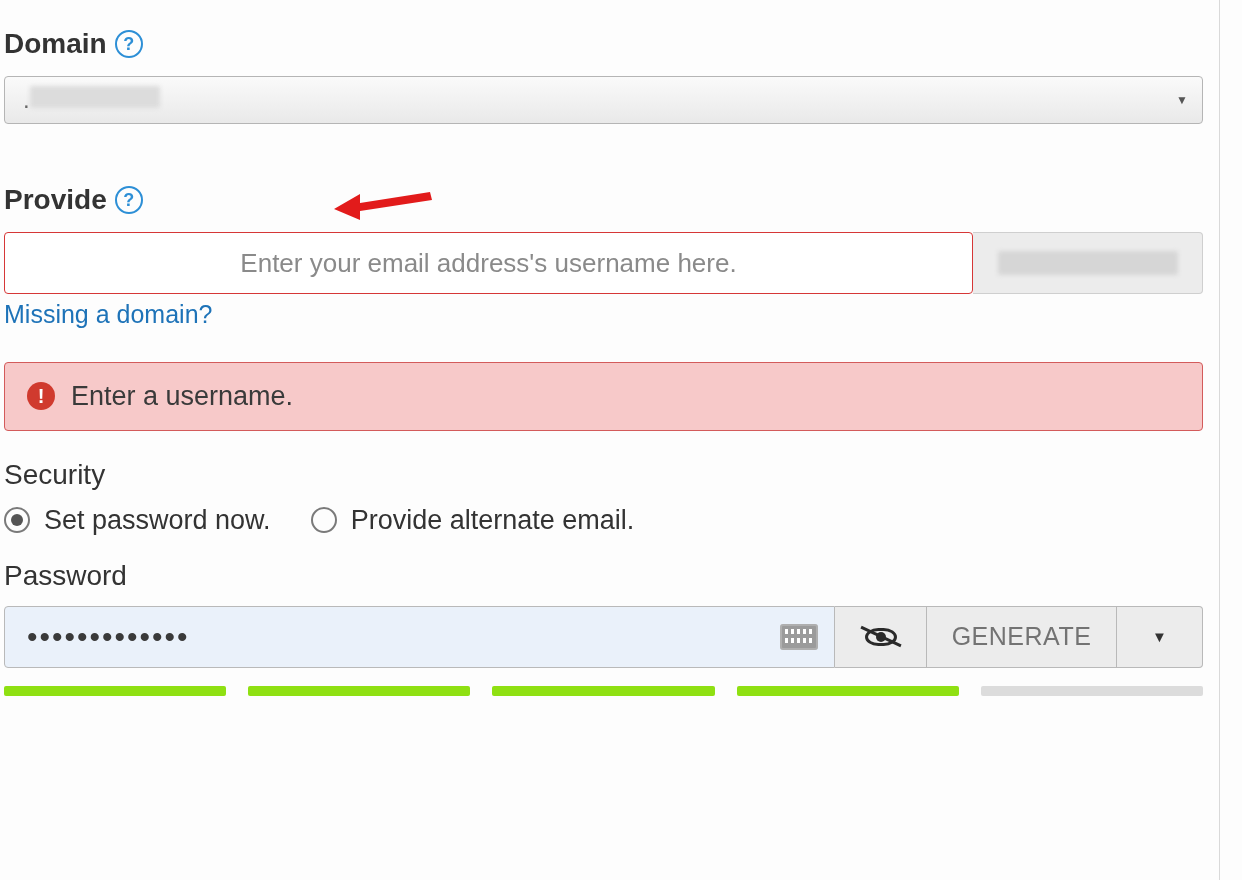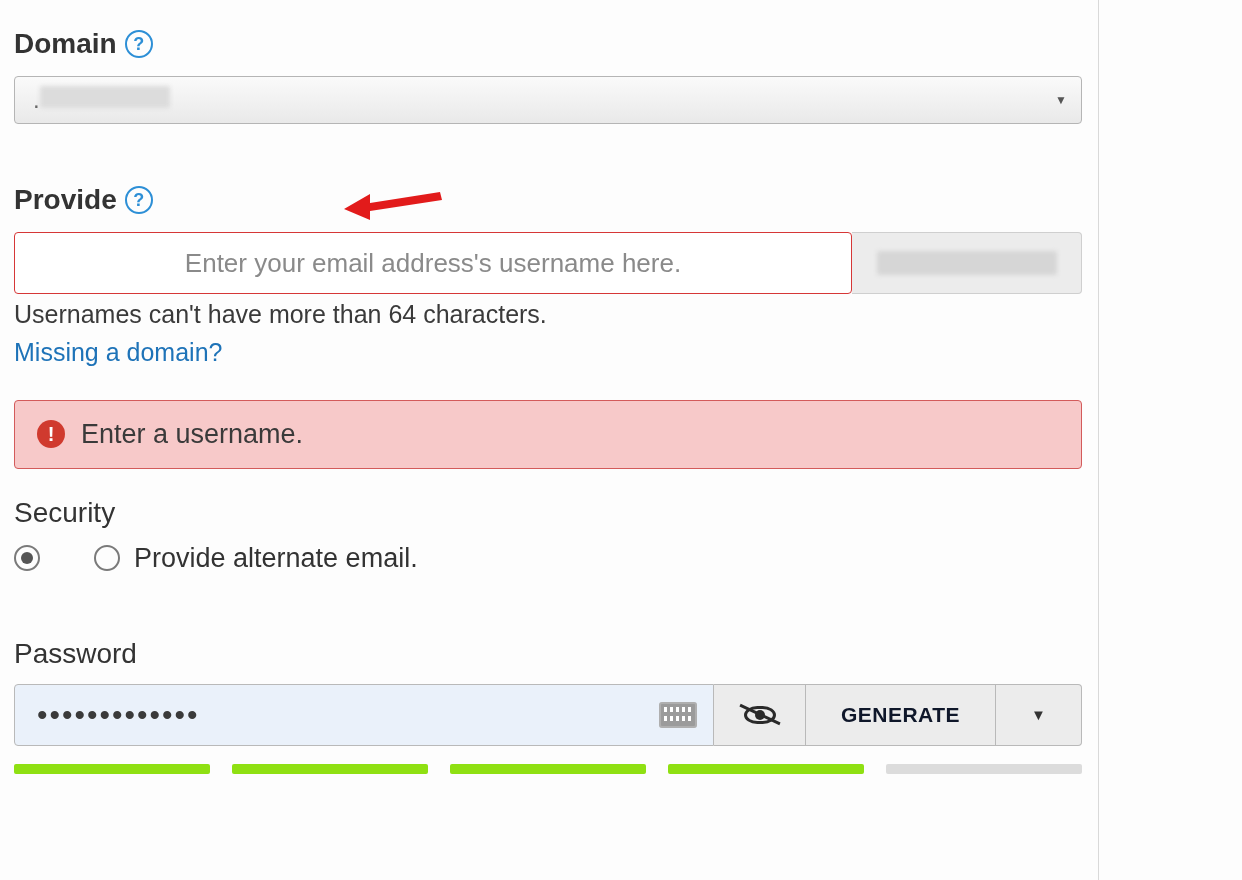--- a/index.html
+++ b/index.html
@@ -5,25 +5,25 @@
   html, body {
     margin: 0;
     padding: 0;
     background: #fdfdfd;
     font-family: "Segoe UI", "Helvetica Neue", Arial, sans-serif;
     color: #3a3a3a;
     font-size: 24px;
     font-weight: 400;
   }
   .page {
-    width: 1099px;
+    width: 1220px;
     border-right: 1px solid #d9d9d9;
     min-height: 880px;
     box-sizing: border-box;
-    padding-left: 14px;
+    padding-left: 4px;
     padding-right: 16px;
   }
 
   
   .section-label {
     font-size: 28px;
     color: #333;
     font-weight: 600;
     display: flex;
     align-items: center;
@@ -134,21 +134,21 @@
   .radio-row { margin-top: 14px; display:flex; gap: 40px; align-items:center; font-size: 27px; color:#333; }
   .radio-item { display:flex; align-items:center; cursor:pointer; }
   .radio-outer {
     width: 22px; height:22px; border:2px solid #7a7a7a; border-radius:50%;
     display:inline-flex; align-items:center; justify-content:center; margin-right:14px;
   }
   .radio-outer.checked::after {
     content:""; width:12px; height:12px; background:#555; border-radius:50%;
   }
 
-  .mt-pwd { margin-top: 64px; }
+  .mt-pwd { margin-top: 24px; }
   .password-row { display:flex; margin-top: 14px; }
   .password-input {
     flex:1;
     height: 62px;
     border: 1px solid #b9b9b9;
     background: #eaf1fa;
     border-radius: 4px 0 0 4px;
     padding: 0 22px;
     font-size: 30px;
     letter-spacing: 2px;
@@ -168,21 +168,21 @@
   .kb-icon::after{
     content:""; position:absolute; left:5px; right:5px; top:14px; height:5px;
     background: repeating-linear-gradient(90deg,#fff 0 3px, transparent 3px 6px);
   }
   .pwd-btn {
     height:62px; border:1px solid #b9b9b9; border-left:none;
     background: #ececec; display:flex; align-items:center; justify-content:center;
     box-sizing:border-box; cursor:pointer;
   }
   .pwd-eye { width: 92px; }
-  .pwd-gen { width: 190px; font-size: 21px; color:#0f172a; letter-spacing: 0.5px; font-weight: bold;}
+  .pwd-gen { width: 190px; font-size: 25px; color:#737373; letter-spacing: 0.5px;}
   .pwd-split { width: 86px; border-radius: 0 4px 4px 0; }
   .eye-strike {
     position:relative; width:40px; height:24px;
   }
   .eye-strike .eye {
     position:absolute; left:4px; top:3px; width:32px; height:18px;
     border: 3px solid #2a2a2a; border-radius: 50% / 60%;
     box-sizing:border-box;
   }
   .eye-strike .pupil{
@@ -240,34 +240,34 @@
         <polygon points="0,25 26,10 26,19 96,8 98,16 26,27 26,36" fill="#e21b1b"></polygon>
       </svg>
     </div>
   </div>
   <div class="username-row">
     <input class="username-input" type="text" placeholder="Enter your email address's username here." style="">
     <div class="username-suffix">
       <span class="suffix-blur"></span>
     </div>
   </div>
-  <div class="helper-text" style="margin-top:4px">Usernames can't have more than 64 characters.</div>
   <div class="helper-text link" style="margin-top:4px">Missing a domain?</div>
 
   <div class="alert-error">
     <span class="err-icon">!</span>
     <span>Enter a username.</span>
   </div>
 
   <div class="section-label mt-med" style="font-weight:500">
     <span>Security</span>
   </div>
   <div class="radio-row">
     <div class="radio-item">
       <span class="radio-outer checked"></span>
+      <span>Set password now.</span>
     </div>
     <div class="radio-item">
       <span class="radio-outer"></span>
       <span>Provide alternate email.</span>
     </div>
   </div>
 
   <div class="section-label mt-pwd" style="font-weight:500">
     <span>Password</span>
   </div>

